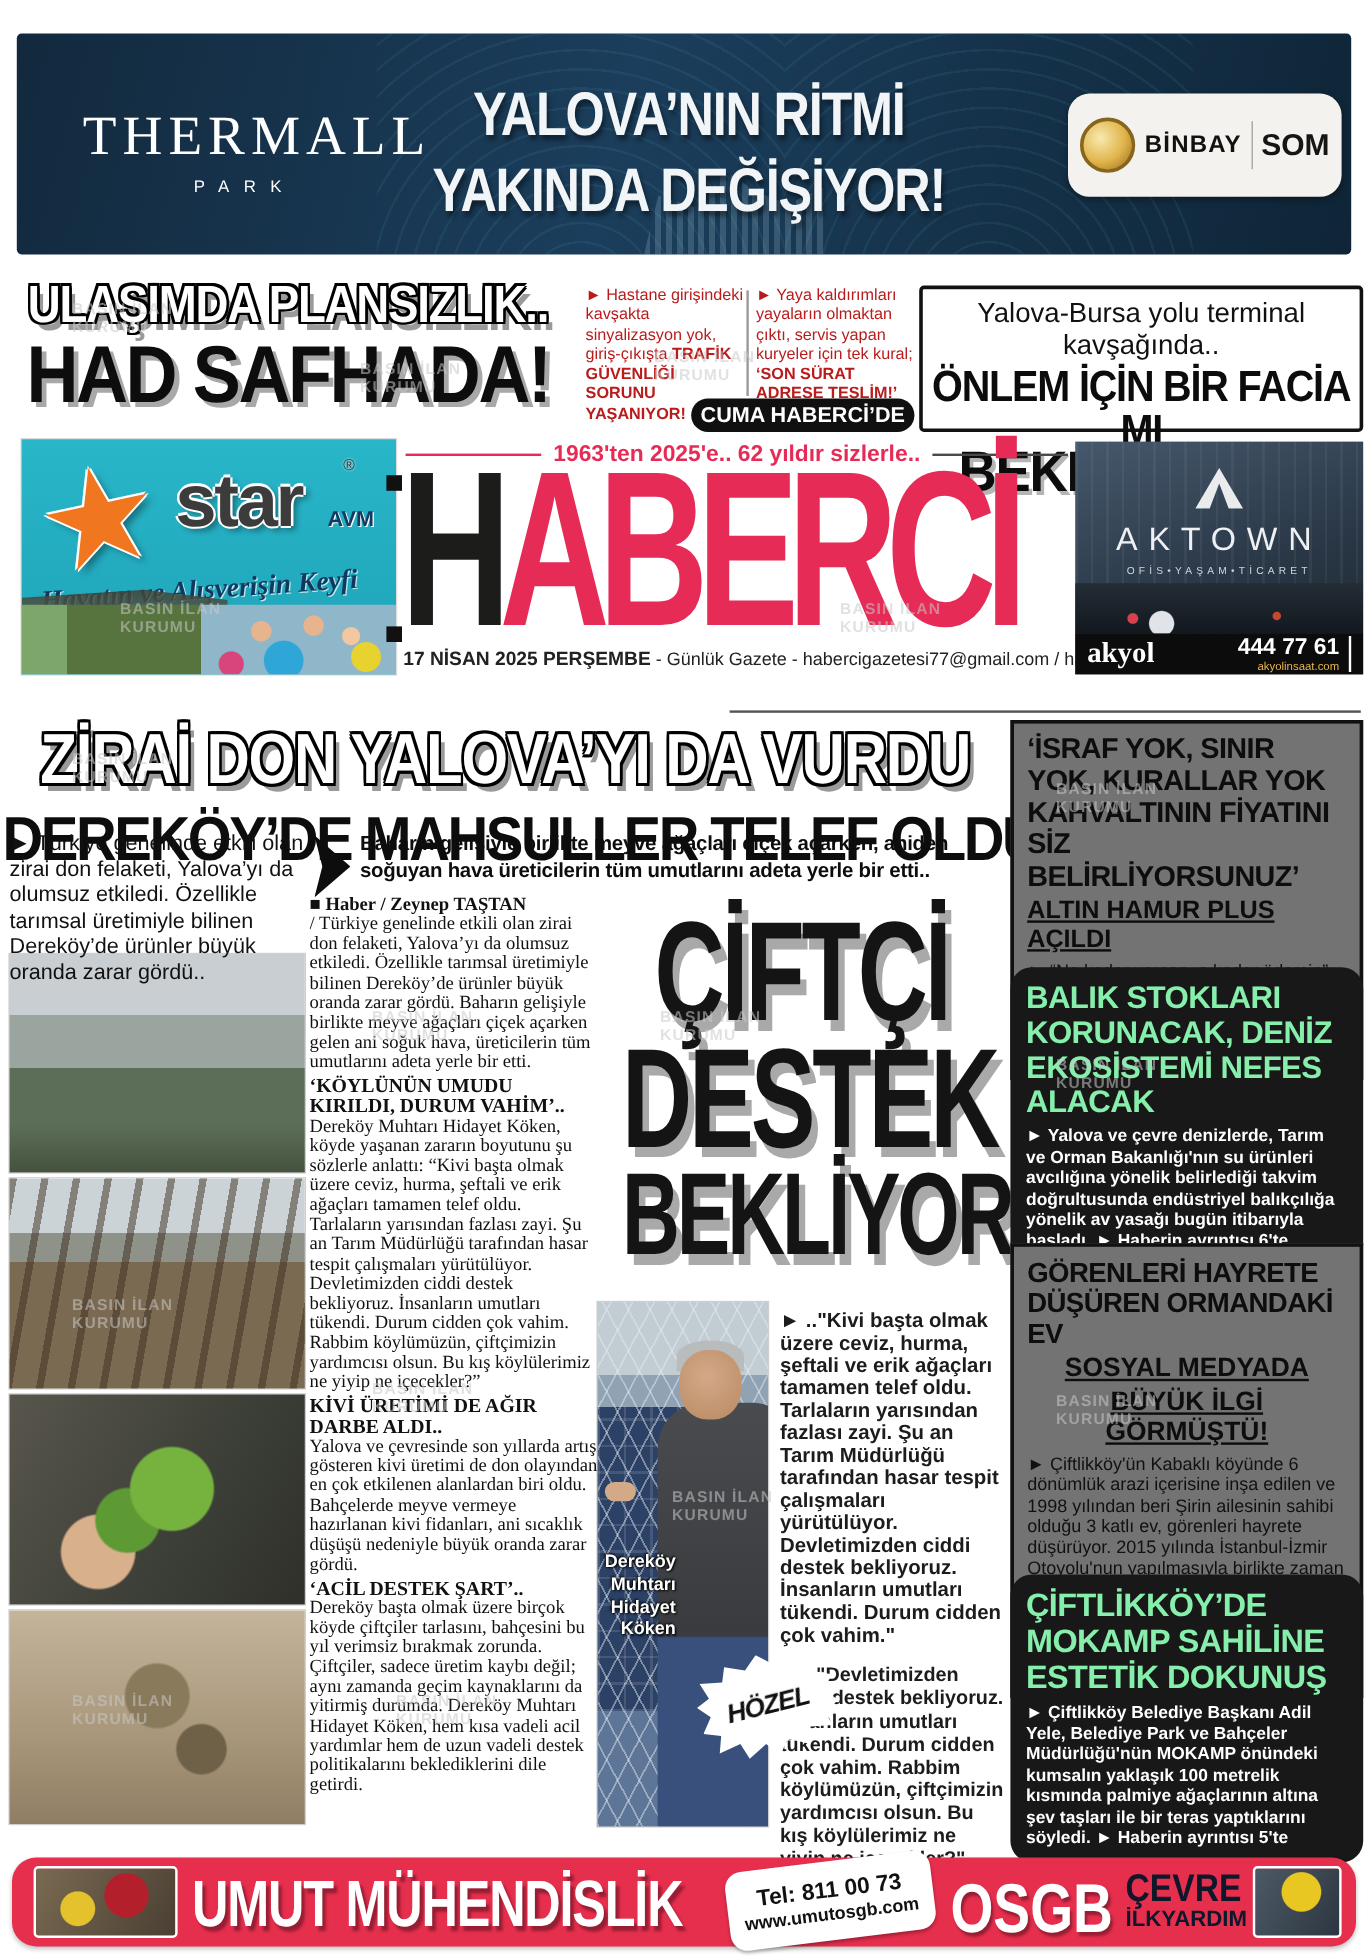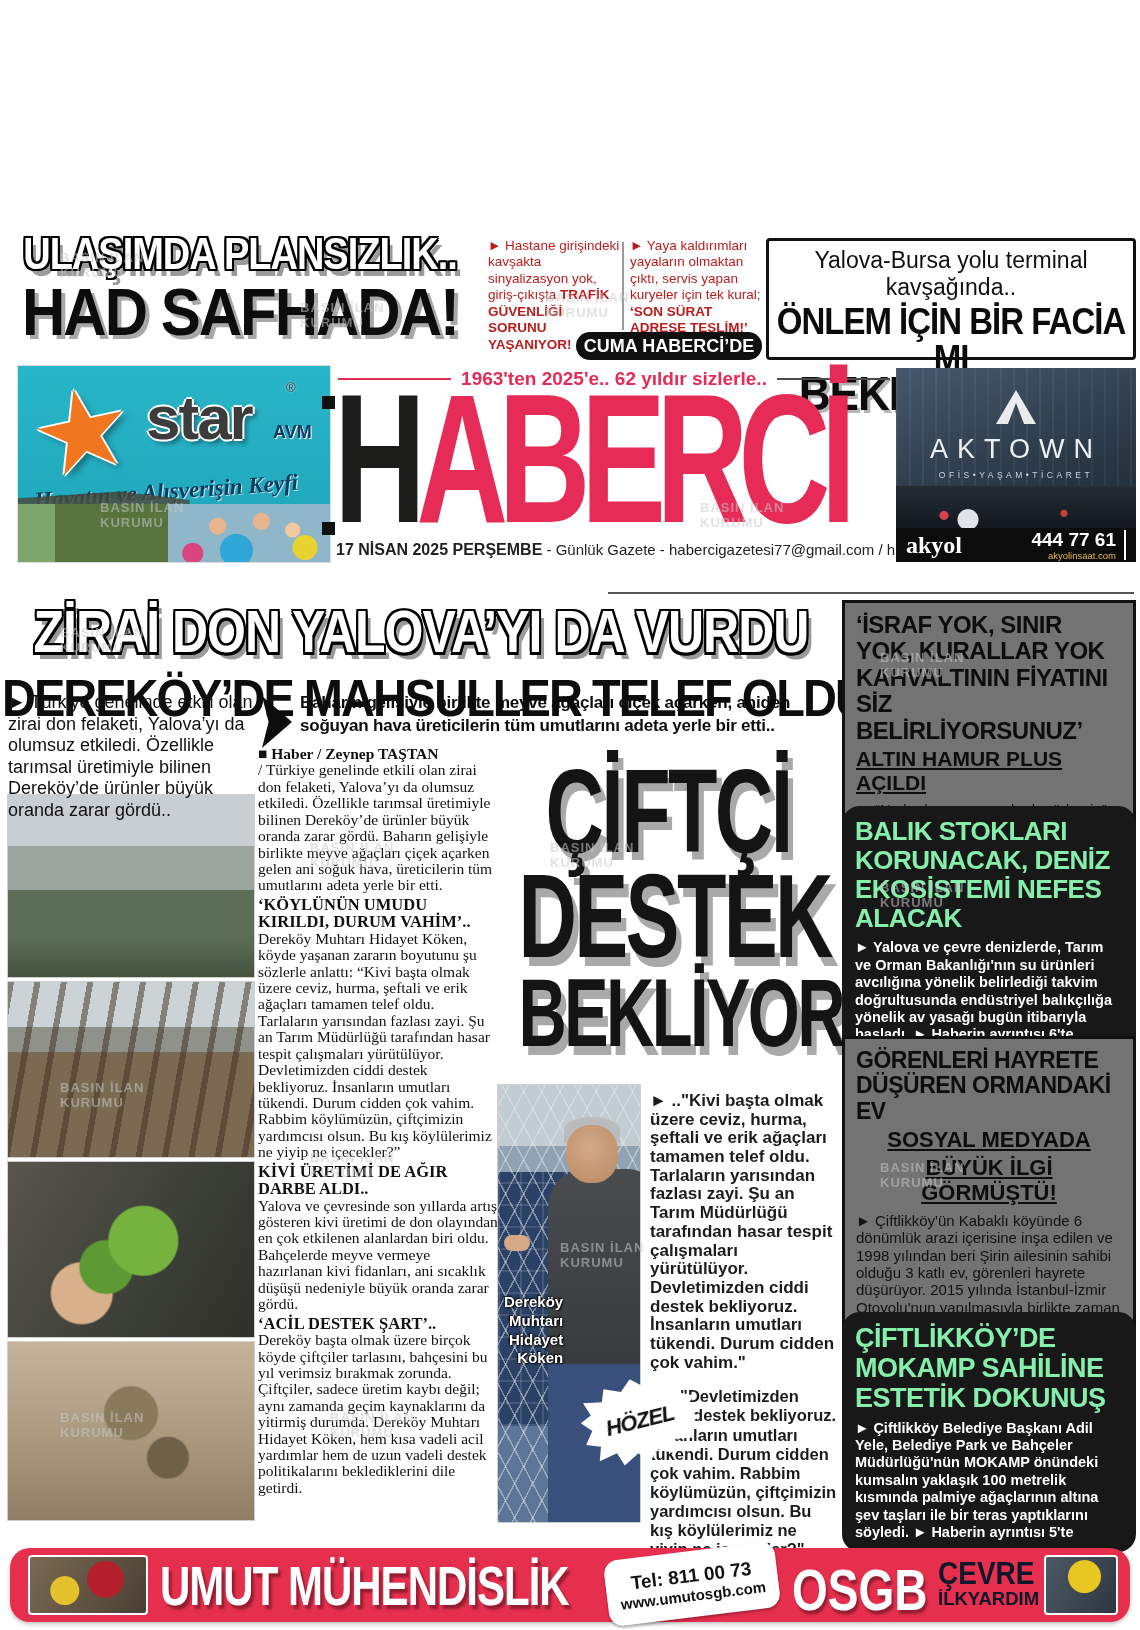--- a/index.html
+++ b/index.html
@@ -220,20 +220,39 @@
     transform:scaleY(1.25); transform-origin:top left; text-shadow:2px 3px 2px rgba(0,0,0,.35); }
   .f-cevre { position:absolute; left:928px; top:10px; color:#0f172a; line-height:1; }
   .f-cevre .c1 { font-size:28px; font-weight:900; transform:scaleY(1.15); transform-origin:top left; }
   .f-cevre .c2 { font-size:18.5px; font-weight:900; margin-top:4px; }
 </style>
 </head>
 <body>
 
 <div class="page">
 
+  <div class="topbanner">
+    <div class="wave" style="left:300px;top:0;"></div>
+    <div class="wave" style="left:640px;top:0;"></div>
+    <div class="tb-building"></div>
+    <div class="thermall">
+      <div class="brand">THERMALL</div>
+      <div class="sub">PARK</div>
+    </div>
+    <div class="tb-head">
+      <div>YALOVA’NIN RİTMİ</div>
+      <div>YAKINDA DEĞİŞİYOR!</div>
+    </div>
+    <div class="tb-card">
+      <div class="coin"></div>
+      <div class="b1">BİNBAY</div>
+      <div class="tb-divider"></div>
+      <div class="b2">SOM</div>
+    </div>
+  </div>
 
   <div class="strip-left">
     <div class="l1 outline-white">ULAŞIMDA PLANSIZLIK..</div>
     <div class="l2">HAD SAFHADA!</div>
   </div>
   <div class="minicol" style="left:488px;"><span>► Hastane girişindeki kavşakta sinyalizasyon yok, giriş-çıkışta </span><b>TRAFİK GÜVENLİĞİ SORUNU YAŞANIYOR!</b></div>
   <div class="col-div"></div>
   <div class="minicol" style="left:630px;"><span>► Yaya kaldırımları yayaların olmaktan çıktı, servis yapan kuryeler için tek kural; </span><b>‘SON SÜRAT ADRESE TESLİM!’</b></div>
   <div class="cuma-pill">CUMA HABERCİ’DE</div>
   <div class="strip-right">

